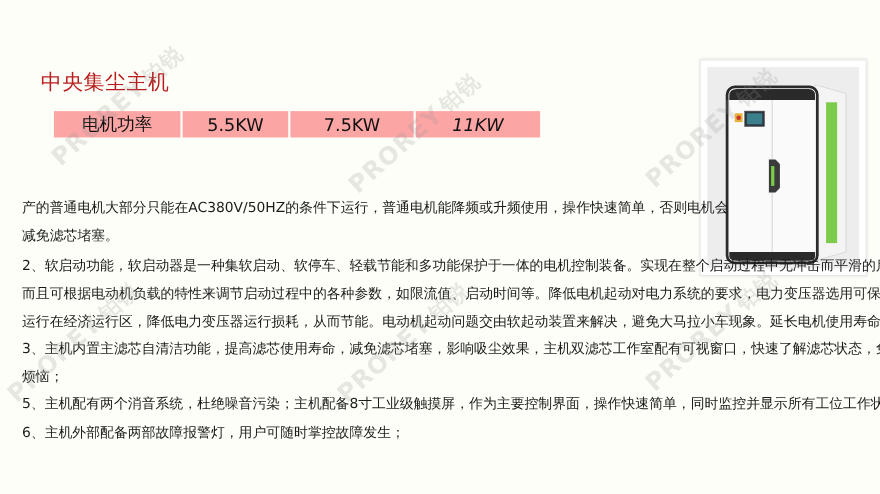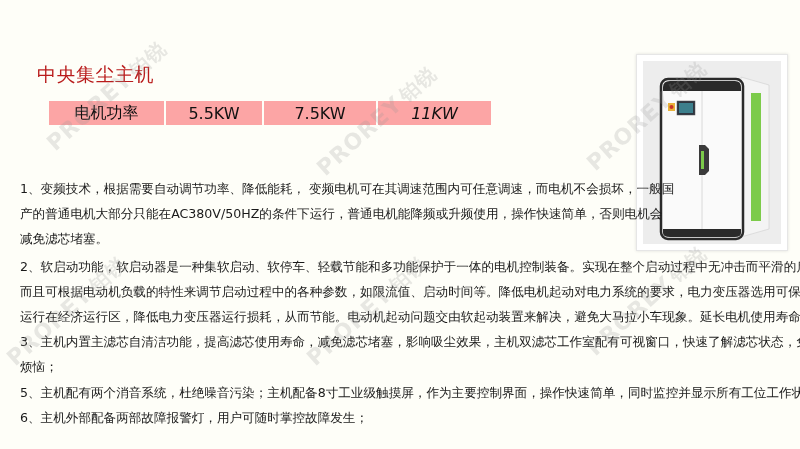--- a/index.html
+++ b/index.html
@@ -102,21 +102,20 @@
         <rect x="36" y="42" width="14" height="10" fill="#3c7f8c"></rect>
 
         <path d="M56 84 L62 84 L66 88 L66 110 L62 114 L56 114 Z" fill="#3a3a3a"></path>
         <rect x="58" y="90" width="3" height="18" fill="#7CCB4A"></rect>
       </svg>
     </div>
   </div>
 
   <div class="body-text">
     <div class="para" style="margin-bottom:2px;">
-      <div>1、变频技术，根据需要自动调节功率、降低能耗， 变频电机可在其调速范围内可任意调速，而电机不会损坏，一般国</div>
       <div>产的普通电机大部分只能在AC380V/50HZ的条件下运行，普通电机能降频或升频使用，操作快速简单，否则电机会</div>
       <div>减免滤芯堵塞。</div>
     </div>
     <div class="para">
       <div>2、软启动功能，软启动器是一种集软启动、软停车、轻载节能和多功能保护于一体的电机控制装备。实现在整个启动过程中无冲击而平滑的启动电机，</div>
       <div>而且可根据电动机负载的特性来调节启动过程中的各种参数，如限流值、启动时间等。降低电机起动对电力系统的要求，电力变压器选用可保证始终</div>
       <div>运行在经济运行区，降低电力变压器运行损耗，从而节能。电动机起动问题交由软起动装置来解决，避免大马拉小车现象。延长电机使用寿命。</div>
     </div>
     <div class="para">
       <div>3、主机内置主滤芯自清洁功能，提高滤芯使用寿命，减免滤芯堵塞，影响吸尘效果，主机双滤芯工作室配有可视窗口，快速了解滤芯状态，免去拆装</div>

